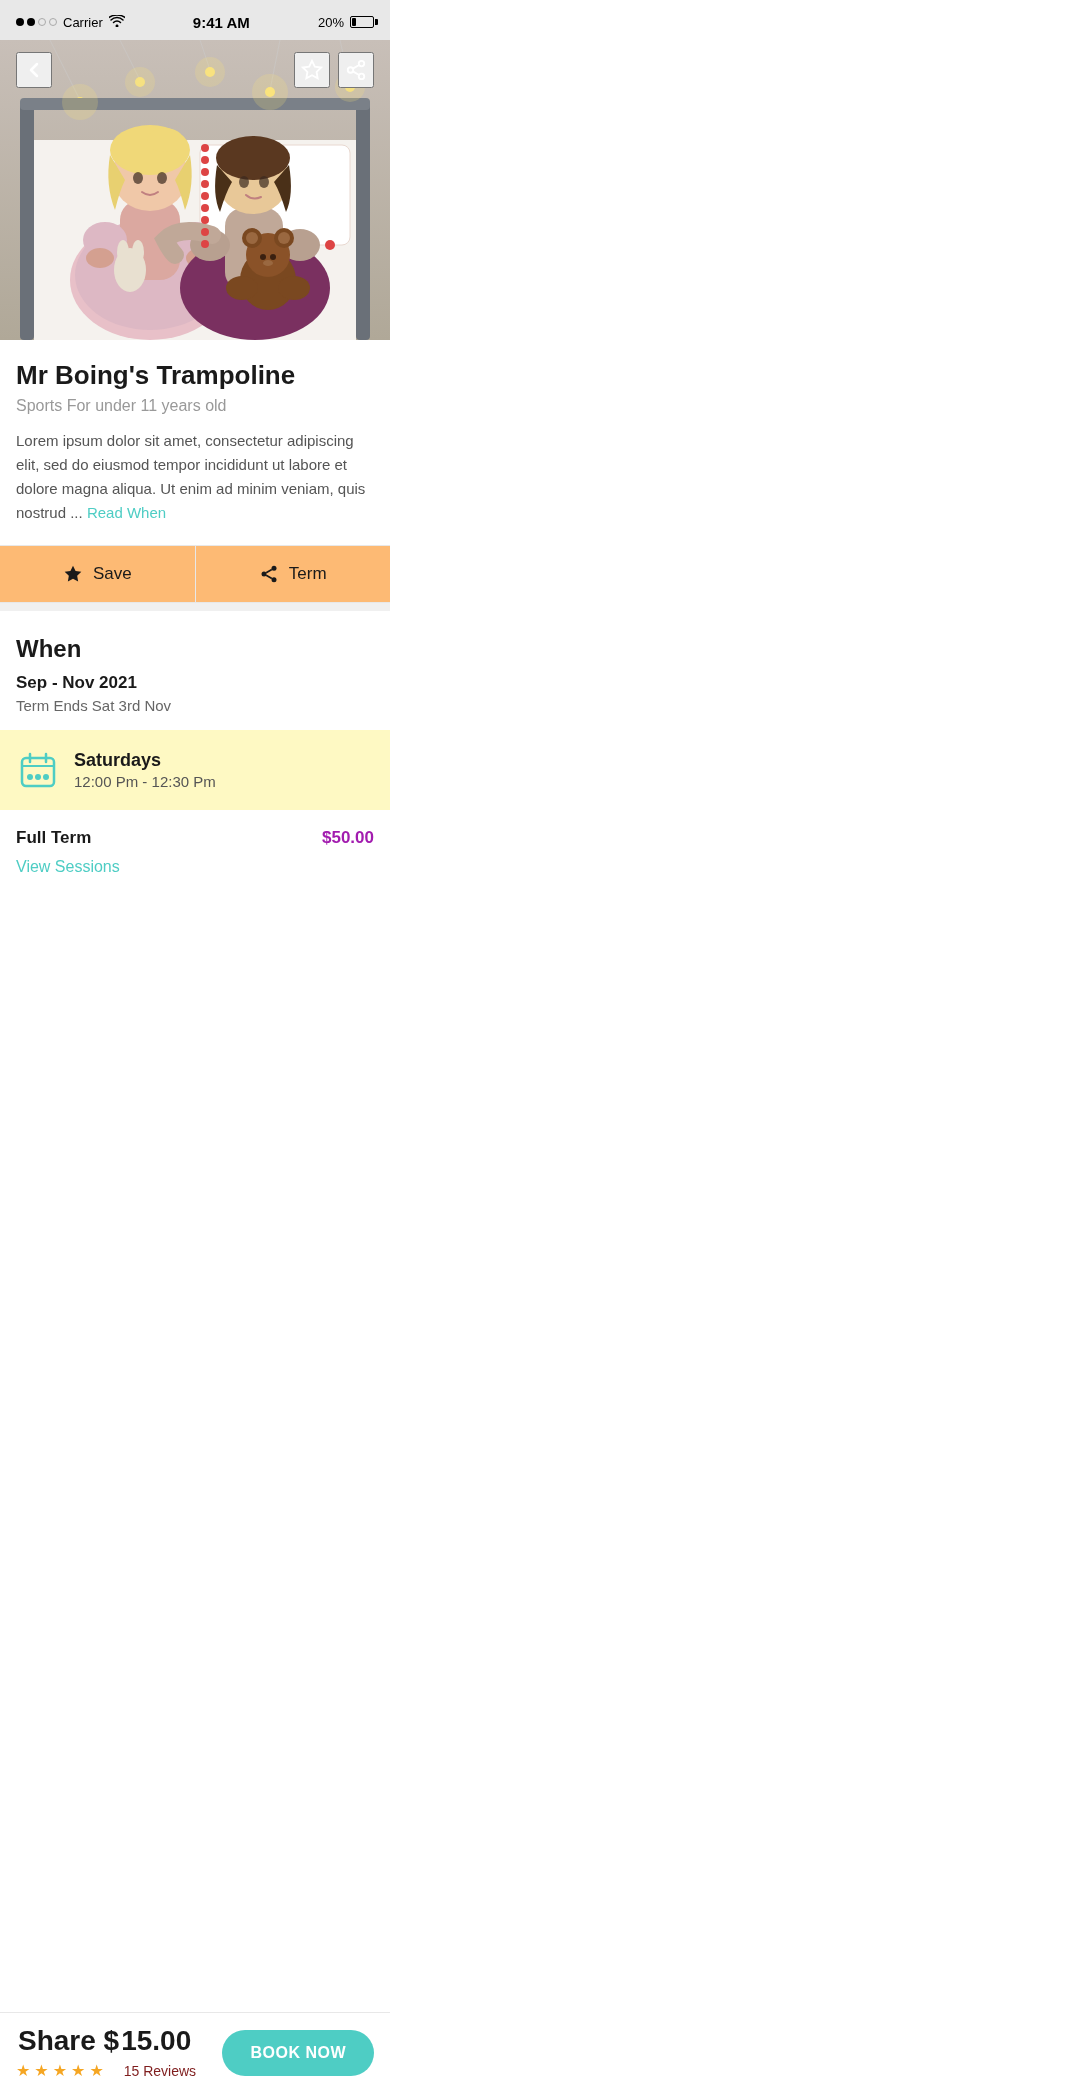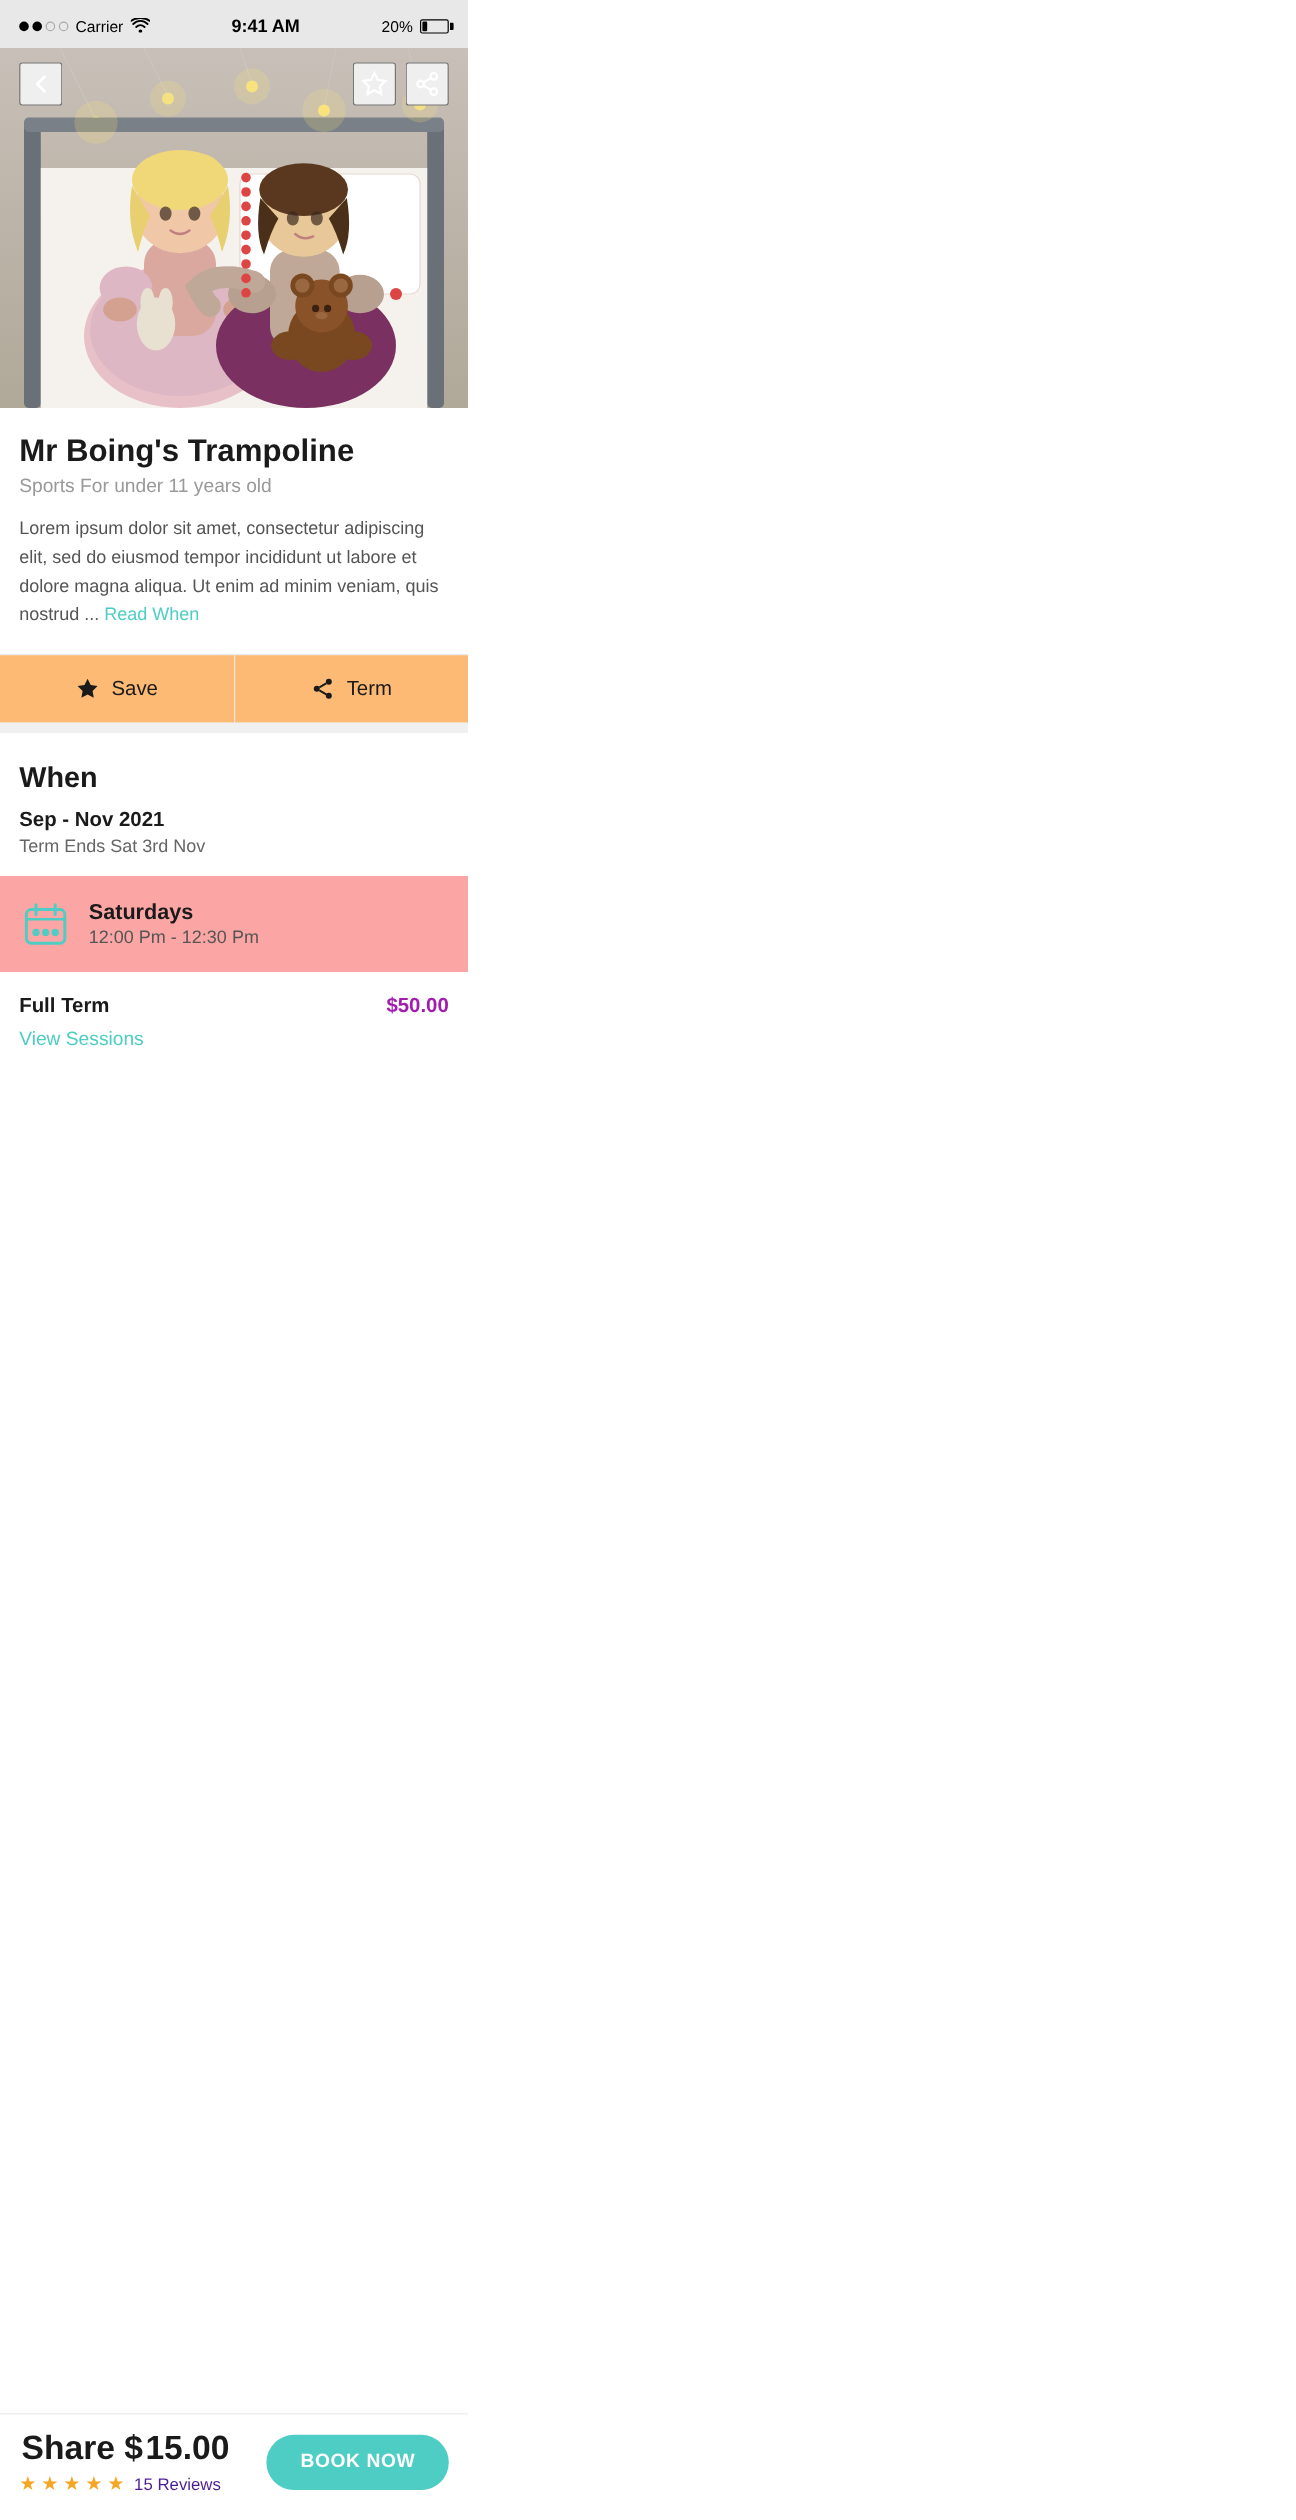--- a/index.html
+++ b/index.html
@@ -227,21 +227,21 @@
     }
 
     .date-subtitle {
       font-size: 15px;
       color: #666;
       margin-bottom: 0;
     }
 
     
     .schedule-card {
-      background: #fca5a5;
+      background: #fef9c3;
       margin: 0 0 0 0;
       padding: 18px 16px;
       display: flex;
       align-items: center;
       gap: 14px;
     }
 
     .schedule-icon {
       width: 44px;
       height: 44px;
@@ -341,22 +341,22 @@
       gap: 4px;
     }
 
     .star-filled {
       color: #f5a623;
       font-size: 16px;
     }
 
     .reviews-count {
       font-size: 14px;
-      color: #4c1d95;
-      margin-left: 4px;
+      color: #7f1d1d;
+      margin-left: 16px;
     }
 
     .book-btn {
       background: #4ecdc4;
       color: #fff;
       font-size: 16px;
       font-weight: 700;
       letter-spacing: 0.5px;
       padding: 14px 28px;
       border: none;

